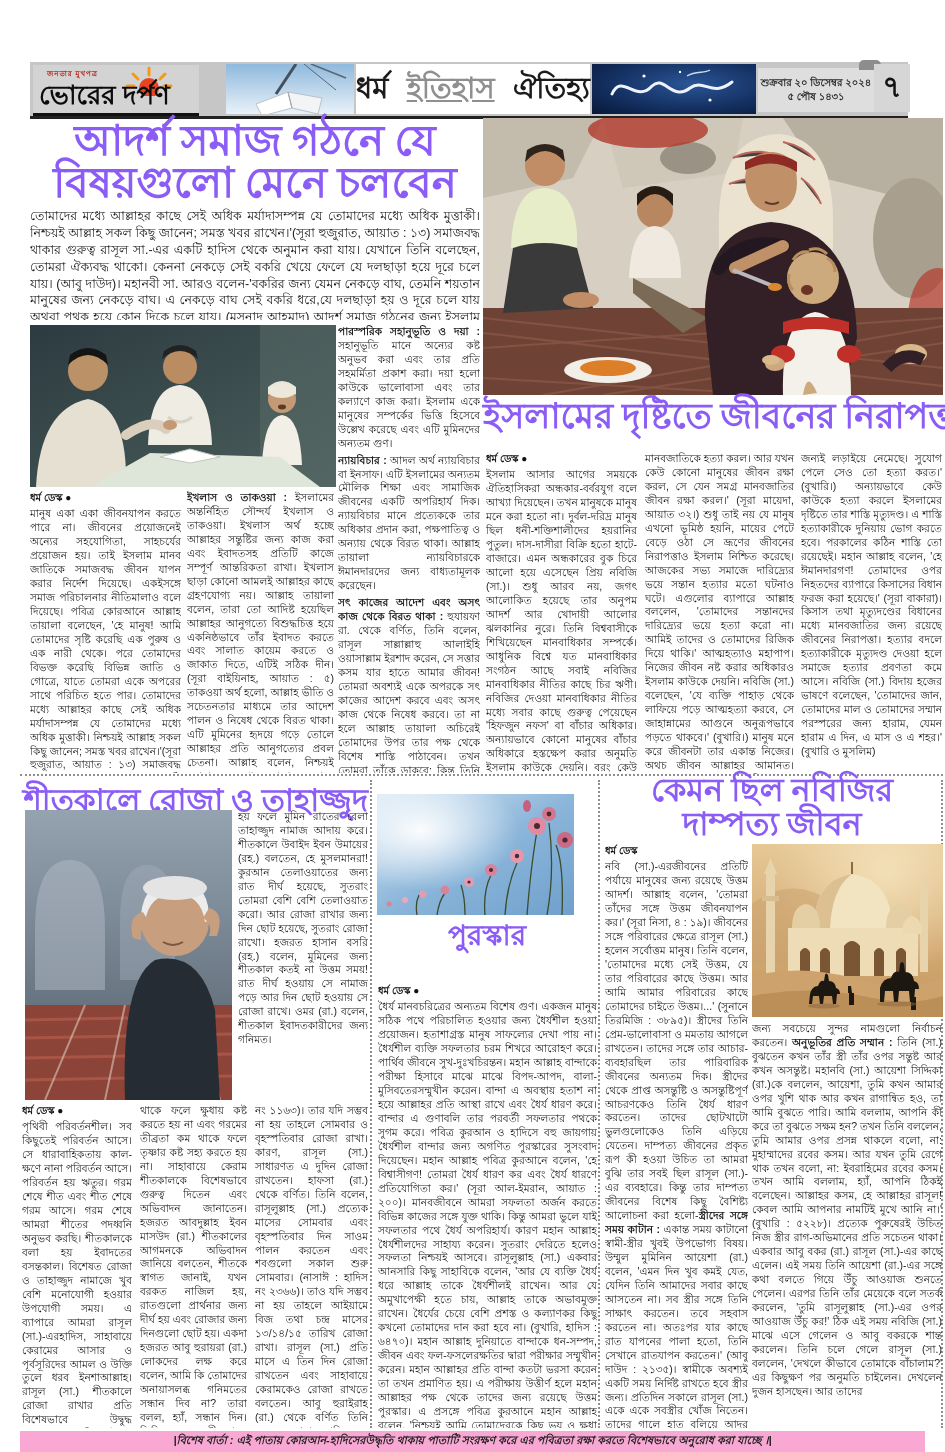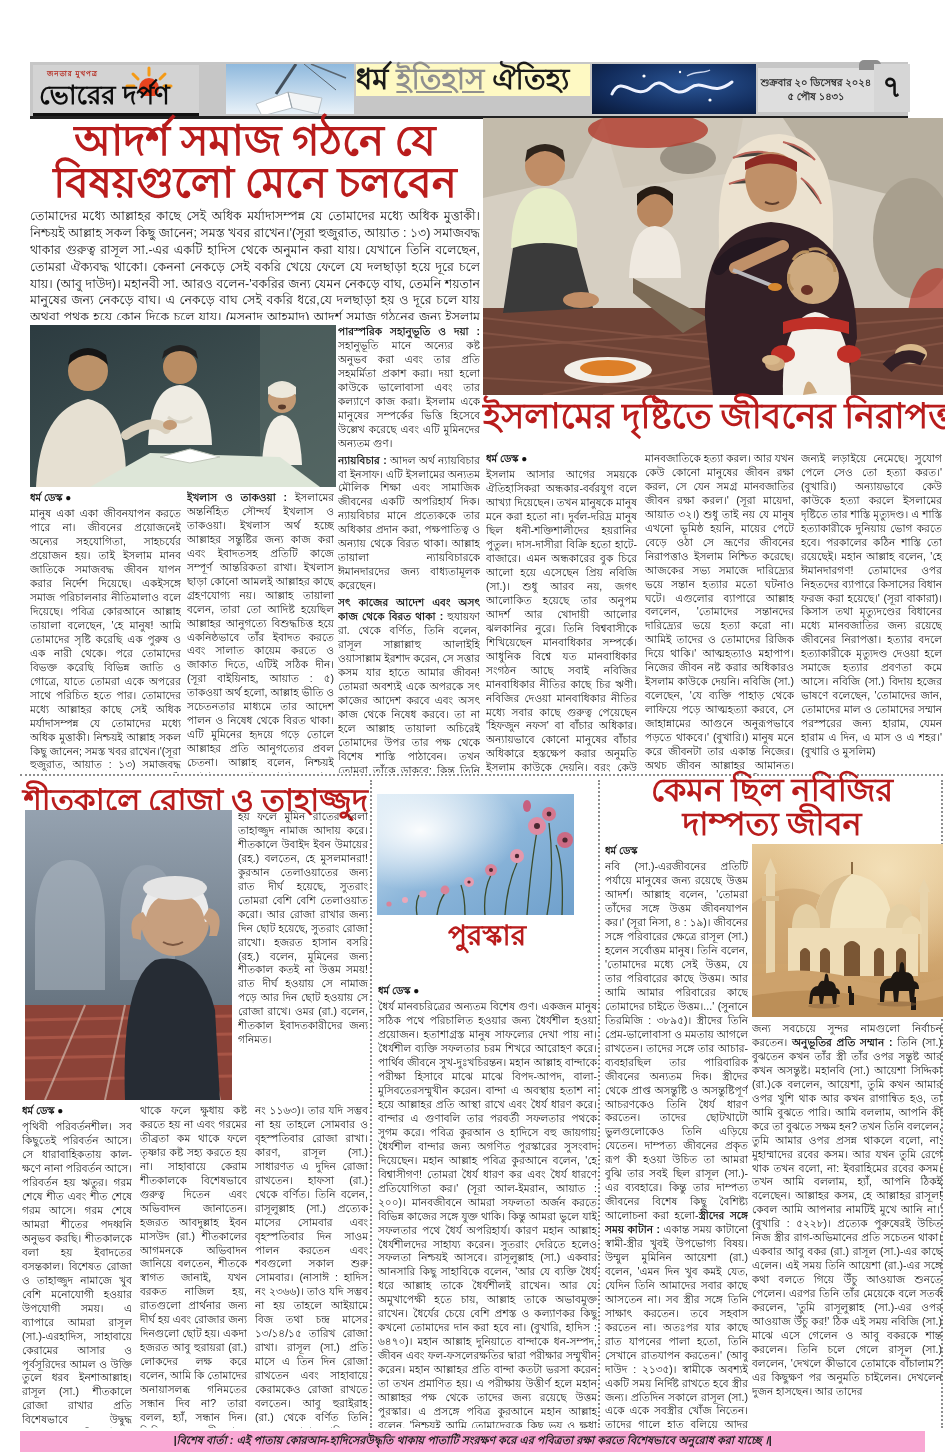--- a/index.html
+++ b/index.html
@@ -6,27 +6,27 @@
   #page{position:relative;width:945px;height:1452px;background:#ffffff;overflow:hidden;
         font-family:"Liberation Sans","DejaVu Sans",sans-serif;color:#1b1b1b;margin-top:32px;}
   .photo{position:absolute;overflow:hidden;}
   .photo svg{display:block;}
   
   #hdr{position:absolute;left:30px;top:30px;width:878px;height:54px;background:#c6c6c6;border-bottom:3px solid #222;}
   #masthead{position:absolute;left:3px;top:3px;width:166px;height:48px;background:#d3d3d3;border-bottom:3px solid #111;overflow:hidden;}
   #masthead .tag{position:absolute;left:14px;top:3px;font-size:7px;color:#b3271c;font-weight:bold;letter-spacing:1px;}
   #masthead .ttl{position:absolute;left:6px;top:10px;font-size:26px;font-weight:800;color:#0c0c0c;white-space:nowrap;z-index:2;}
   #masthead svg{position:absolute;left:88px;top:1px;z-index:1;}
-  #sectionbox{position:absolute;left:326px;top:2px;width:234px;height:32px;background:#fef9c3;display:flex;align-items:center;justify-content:flex-start;gap:8px;font-size:29px;font-weight:800;white-space:nowrap;}
+  #sectionbox{position:absolute;left:326px;top:2px;width:234px;height:50px;background:#ffffff;display:flex;align-items:center;justify-content:space-between;gap:8px;font-size:29px;font-weight:800;white-space:nowrap;}
   #sectionbox .gry{color:#8f8f8f;text-decoration:underline;}
   #datebox{position:absolute;left:728px;top:6px;width:116px;height:44px;background:#dedede;display:flex;flex-direction:column;align-items:center;justify-content:center;font-size:10px;font-weight:bold;color:#2c2c2c;line-height:1.4;text-align:center;}
   #pagetab{position:absolute;left:829px;top:-2px;width:22px;height:10px;background:#8d8d8d;border-radius:5px 5px 0 0;}
   #pagenum{position:absolute;left:844px;top:2px;width:36px;height:48px;background:#d6d6d6;display:flex;align-items:center;justify-content:center;font-size:30px;font-weight:800;color:#111;}
   
-  .hl{position:absolute;font-weight:800;color:#b91c1c;text-align:center;font-family:"Liberation Serif","DejaVu Serif",serif;}
+  .hl{position:absolute;font-weight:800;color:#8b5cf6;text-align:center;font-family:"Liberation Serif","DejaVu Serif",serif;}
   
   .bt{position:absolute;font-size:10.5px;line-height:1.33;text-align:justify;color:#1c1c1c;overflow:hidden;word-break:break-word;}
   .bt p{margin:0 0 3px 0;}
   .bt b{font-weight:bold;}
   .byline{font-size:10px;font-weight:bold;margin:0 0 4px 0;color:#111;}
   .lead{position:absolute;font-size:12.5px;line-height:1.35;text-align:justify;text-align-last:center;color:#181818;overflow:hidden;}
   .dotv{position:absolute;width:0;border-left:2px dotted #8e8e8e;}
   .doth{position:absolute;height:0;border-top:2px dotted #8e8e8e;}
   #notice{position:absolute;left:20px;top:1399px;width:905px;height:21px;background:#f9a8d4;display:flex;align-items:center;justify-content:center;font-size:11px;font-style:italic;font-weight:600;color:#222;}
 </style>

